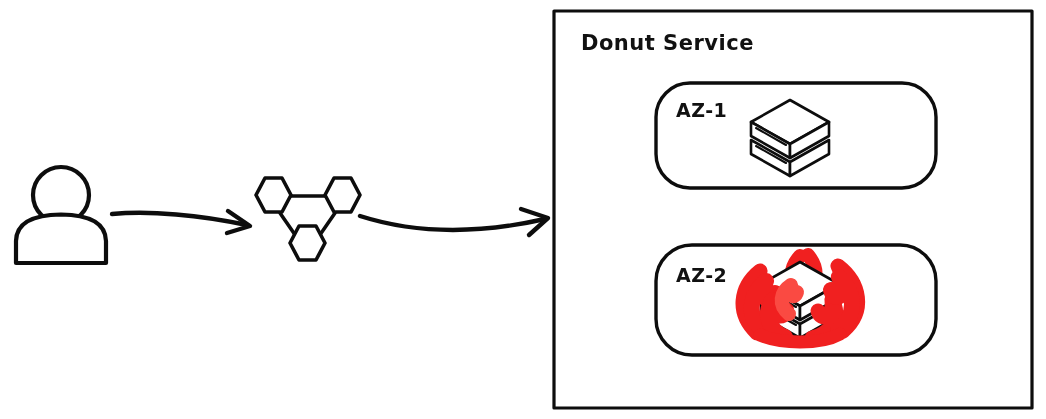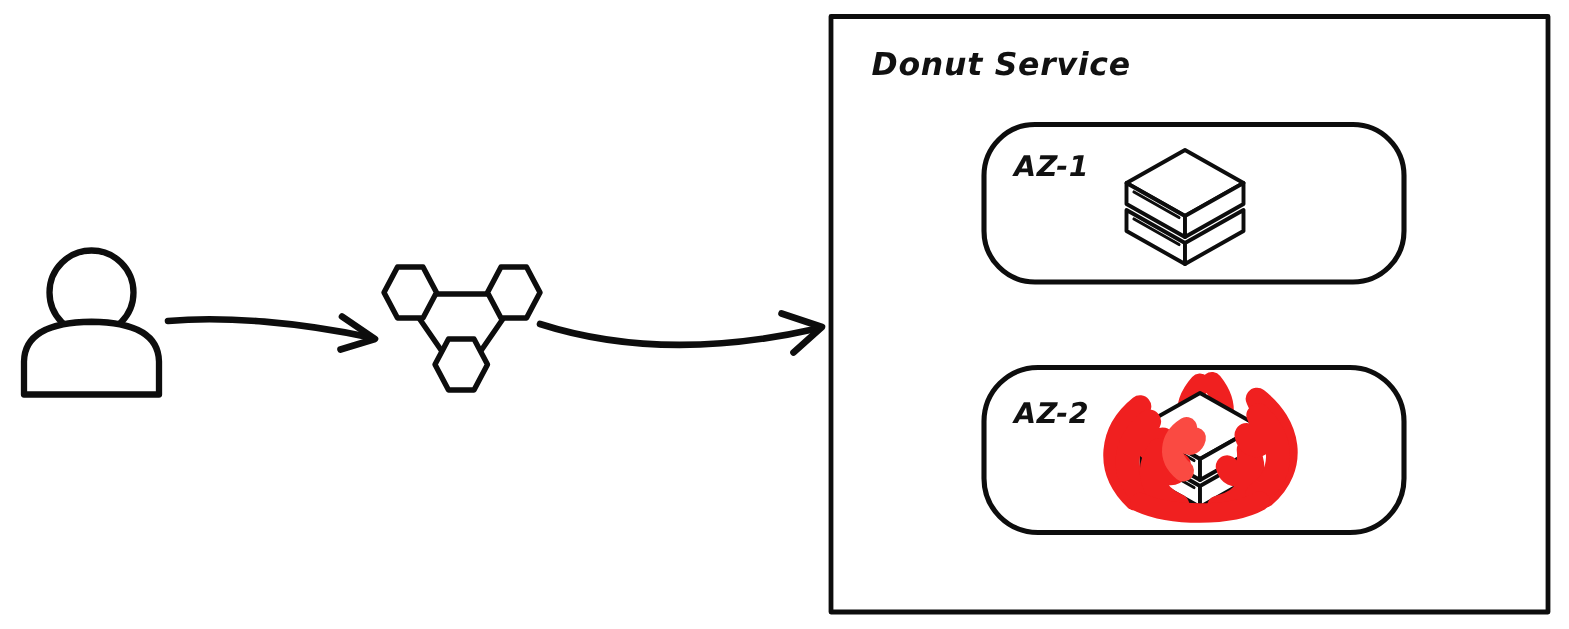--- a/index.html
+++ b/index.html
@@ -10,21 +10,20 @@
   }
   body {
     font-family: "DejaVu Sans", sans-serif;
   }
   #canvas {
     position: relative;
     width: 1046px;
     height: 419px;
     background: #ffffff;
     overflow: hidden;
-    font-style: italic;
   }
   #diagram-svg {
     position: absolute;
     top: 0;
     left: 0;
     width: 1046px;
     height: 419px;
     display: block;
   }
   .sketch-stroke {

